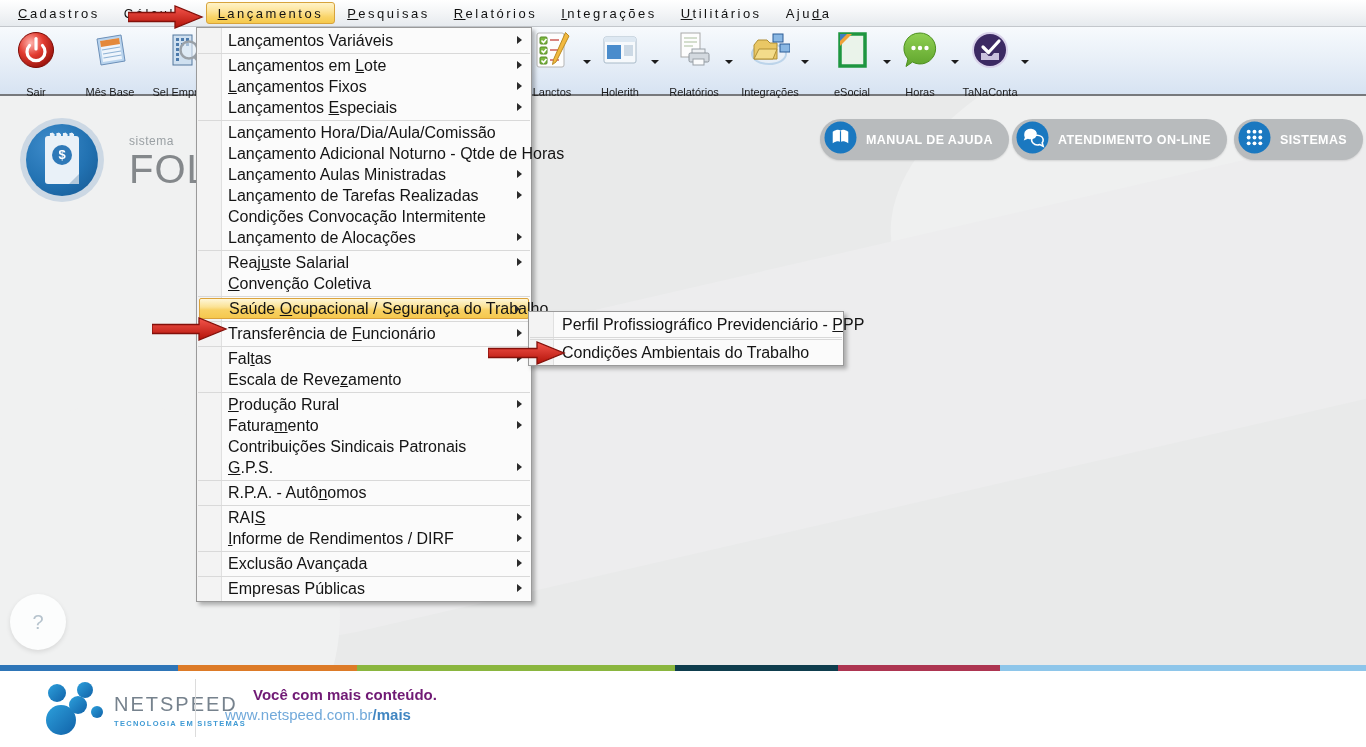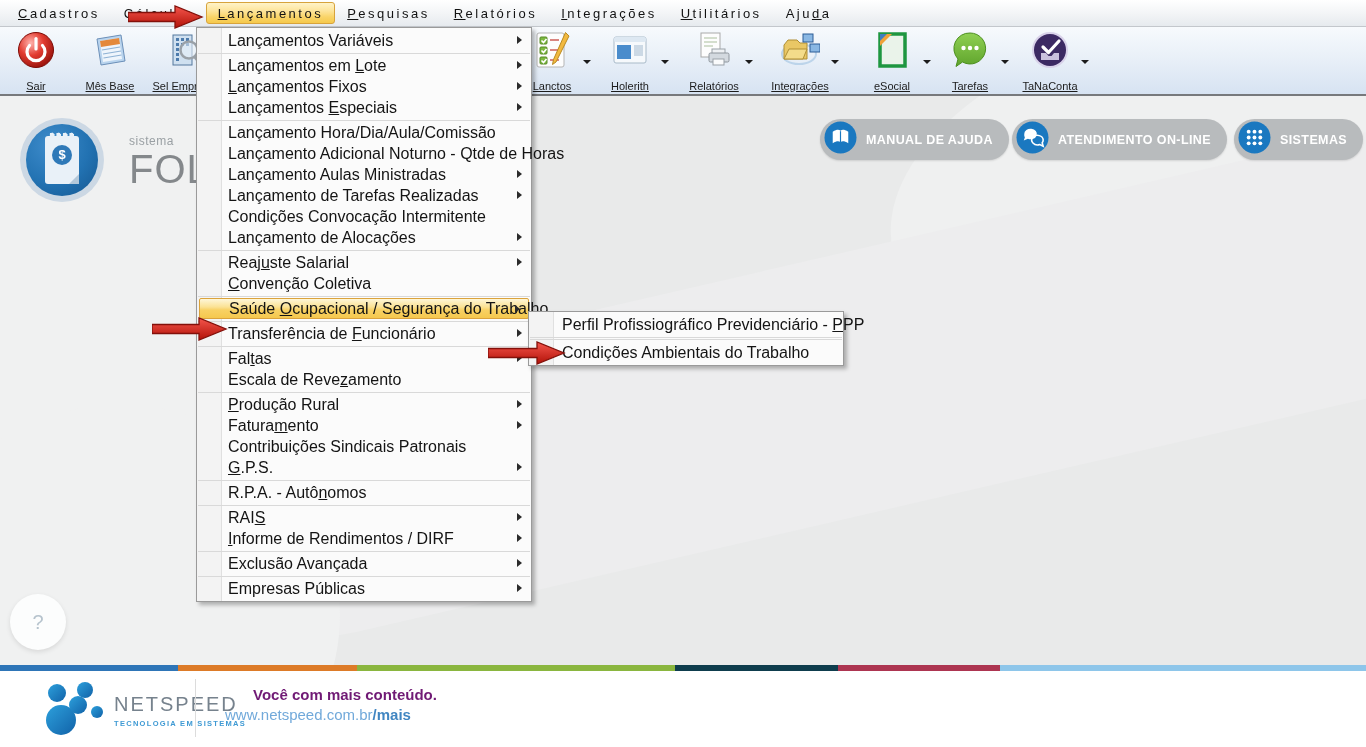--- a/index.html
+++ b/index.html
@@ -15,25 +15,25 @@
     color:#121212; border-radius:3px; border:1px solid transparent; white-space:nowrap; cursor:default; }
   .mb-item.hl { background:linear-gradient(180deg,#fff3c8 0%,#fde49a 40%,#f9d468 70%,#f6c94c 100%);
     border:1px solid #d7a33c; }
   .mb-item u, .menu-item u { text-decoration:underline; }
 
   
   .toolbar { position:absolute; left:0; top:27px; width:1366px; height:69px;
     background:linear-gradient(180deg,#f7fafd 0%,#e9f0f8 45%,#d7e3f2 100%);
     border-bottom:2px solid #77797c; z-index:5; }
   .tb-left { position:absolute; left:8px; top:3px; display:flex; gap:18px; }
-  .tb-right { position:absolute; left:524px; top:3px; display:flex; gap:10px; }
+  .tb-right { position:absolute; left:524px; top:3px; display:flex; gap:0; }
   .tb-wrap { display:flex; align-items:flex-start; }
   .tb-cell { display:flex; flex-direction:column; align-items:center; width:56px; cursor:pointer; }
   .tb-cell .ic { width:40px; height:40px; }
-  .tb-cell .lbl { font-size:11px; color:#1c1c1c; margin-top:10px; white-space:nowrap;text-decoration:underline; }
+  .tb-cell .lbl { font-size:11px; color:#1c1c1c; margin-top:16px; white-space:nowrap; }
   .dd-arrow { width:0; height:0; border-left:4px solid transparent; border-right:4px solid transparent;
     border-top:4px solid #1c1c1c; margin-left:3px; margin-top:30px; cursor:pointer; }
 
   
   .main { position:absolute; left:0; top:96px; width:1366px; height:569px; background:#e9eaea; overflow:hidden; }
   .sw { position:absolute; background:#f0f1f1; border-radius:50%; }
   .sw1 { left:-160px; top:-180px; width:620px; height:560px; }
   .sw2 { right:-140px; top:-80px; width:620px; height:340px; transform:rotate(-12deg); background:#eff0f0; }
   .sw3 { left:-100px; bottom:-160px; width:440px; height:420px; background:#f0f1f1; }
   .sw4 { left:180px; top:140px; width:1500px; height:260px; transform:rotate(-13deg); background:#ededee; border-radius:200px; }
@@ -263,21 +263,21 @@
                     <stop offset="1" stop-color="#5fa42c"></stop>
                   </linearGradient>
                 </defs>
                 <path d="M20 3 a15.5 15.5 0 1 1 -7.5 29 l-6.5 4.5 2-7.5 A15.5 15.5 0 0 1 20 3 Z" fill="url(#ncgnetcrm)" stroke="#4c8f1f"></path>
                 <g fill="#fff">
                   <circle cx="13.5" cy="18" r="2.2"></circle>
                   <circle cx="20" cy="18" r="2.2"></circle>
                   <circle cx="26.5" cy="18" r="2.2"></circle>
                 </g>
               </svg></div>
-            <div class="lbl">Tarefas</div>
+            <div class="lbl">Horas</div>
           </div>
           <div class="dd-arrow"></div>
         </div>
         <div class="tb-wrap" style="width: 80px;">
           <div class="tb-cell">
             <div class="ic"><svg width="40" height="40" viewBox="0 0 40 40">
                 <circle cx="20" cy="20" r="18" fill="#d9d2ea"></circle>
                 <circle cx="20" cy="20" r="16" fill="#3c2a63"></circle>
                 <path d="M11 23 h5 l2.5 3 h3 l2.5 -3 h5 v7 h-18 z" fill="#c9c0dd"></path>
                 <path d="M13 17 l5.5 5.5 L29 11" fill="none" stroke="#fff" stroke-width="3.2" stroke-linecap="round" stroke-linejoin="round"></path>

